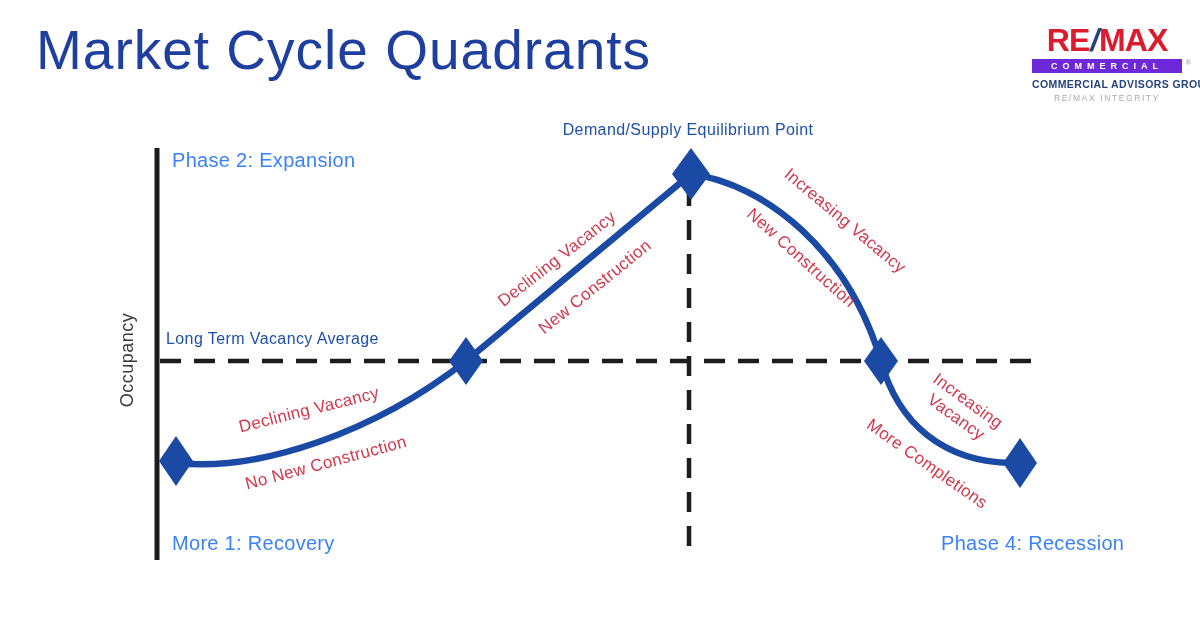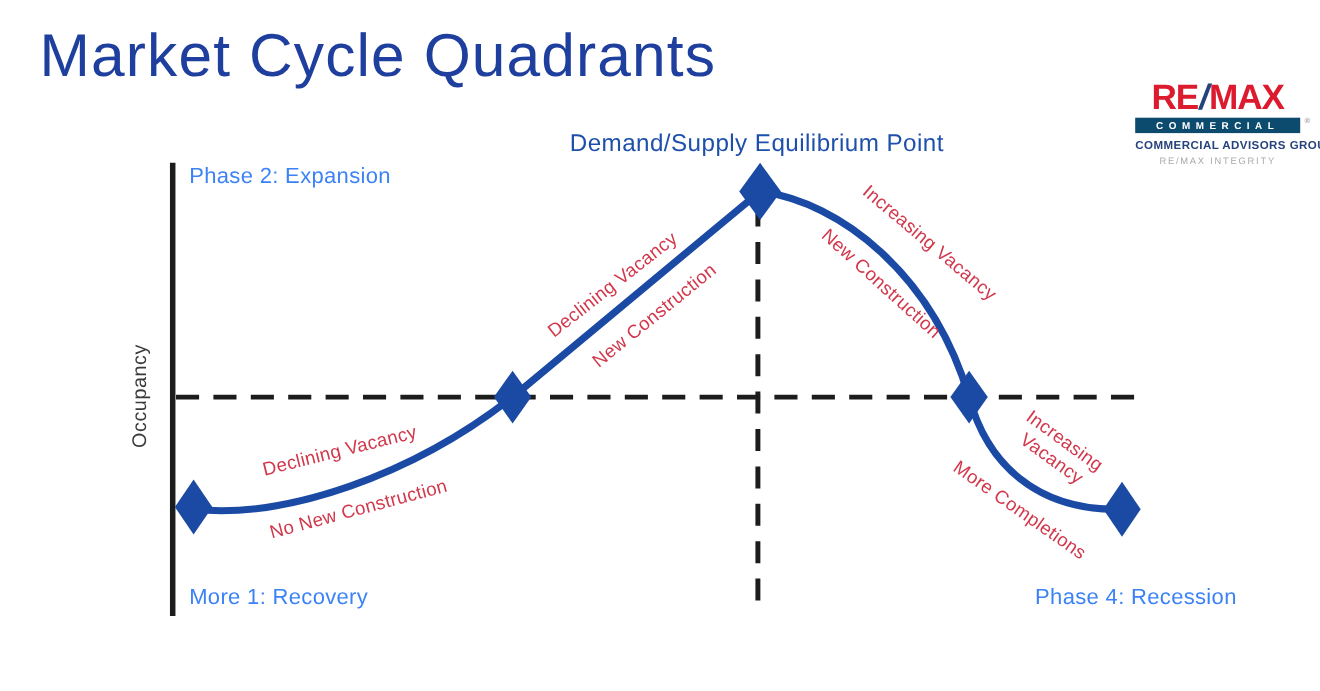--- a/index.html
+++ b/index.html
@@ -10,36 +10,36 @@
     font-family:"Liberation Sans", sans-serif;
     overflow:hidden;
   }
   
   .page-title{
     position:absolute;left:36px;top:18px;
     font-size:55px;font-weight:400;letter-spacing:1px;
     color:#1e3f9e;margin:0;
   }
   
-  .logo{position:absolute;right:18px;top:24px;width:150px;text-align:center;margin-top:48px;}
+  .logo{position:absolute;right:18px;top:24px;width:150px;text-align:center;}
   .logo .wordmark{font-size:32px;font-weight:700;line-height:1;letter-spacing:-1px;color:#dc1c2e;white-space:nowrap;}
   .logo .wordmark .slash{color:#24437c;font-style:italic;padding:0 1px;}
   .logo .division-bar{
-    position:relative;margin-top:3px;background:#0c4a6e;color:#ffffff;
+    position:relative;margin-top:3px;background:#6d28d9;color:#ffffff;
     font-size:9px;font-weight:700;letter-spacing:5px;line-height:14px;height:14px;
   }
   .logo .reg-mark{position:absolute;right:-9px;top:-3px;font-size:7px;color:#a7a9ac;letter-spacing:0;}
   .logo .group-name{margin-top:5px;font-size:10.5px;font-weight:700;letter-spacing:0.4px;color:#27437c;white-space:nowrap;}
   .logo .office-name{margin-top:3px;font-size:8.5px;font-weight:400;letter-spacing:1.6px;color:#a7a9ac;white-space:nowrap;}
   
   svg.diagram{position:absolute;left:0;top:0;}
   
   .lbl{position:absolute;white-space:nowrap;}
   .phase-label{font-size:20px;color:#3b82f6;letter-spacing:0.3px;}
-  .blue-label{font-size:22px;color:#1e50ab;letter-spacing:0.4px;}
+  .blue-label{font-size:16px;color:#1e50ab;letter-spacing:0.4px;}
   .axis-label{font-size:18px;color:#3a3a3a;letter-spacing:0.5px;}
   .red-note{
     font-size:17px;color:#d2384c;letter-spacing:0.3px;
     transform-origin:center center;text-align:center;line-height:1.15;
   }
   .centered{transform:translate(-50%,-50%);}
 </style>
 </head>
 <body>
 
@@ -77,20 +77,21 @@
   </svg>
 
   <div class="lbl axis-label centered" style="left:127px;top:360px;transform:translate(-50%,-50%) rotate(-90deg);">Occupancy</div>
   <div class="lbl axis-label centered" style="left:600px;top:624px;">Time</div>
 
   <div class="lbl phase-label" style="left:172px;top:149px;">Phase 2: Expansion</div>
   <div class="lbl phase-label" style="left:172px;top:532px;">More 1: Recovery</div>
   <div class="lbl phase-label" style="left:941px;top:532px;">Phase 4: Recession</div>
 
   <div class="lbl blue-label centered" style="left:688px;top:130px;">Demand/Supply Equilibrium Point</div>
+  <div class="lbl blue-label" style="left:166px;top:330px;">Long Term Vacancy Average</div>
 
   <div class="lbl red-note" style="left:309px;top:410px;transform:translate(-50%,-50%) rotate(-14deg);">Declining Vacancy</div>
   <div class="lbl red-note" style="left:326px;top:463px;transform:translate(-50%,-50%) rotate(-15deg);">No New Construction</div>
 
   <div class="lbl red-note" style="left:557px;top:259px;transform:translate(-50%,-50%) rotate(-38deg);">Declining Vacancy</div>
   <div class="lbl red-note" style="left:595px;top:287px;transform:translate(-50%,-50%) rotate(-39deg);">New Construction</div>
 
   <div class="lbl red-note" style="left:845px;top:221px;transform:translate(-50%,-50%) rotate(40deg);">Increasing Vacancy</div>
   <div class="lbl red-note" style="left:801px;top:258px;transform:translate(-50%,-50%) rotate(42deg);">New Construction</div>
 

